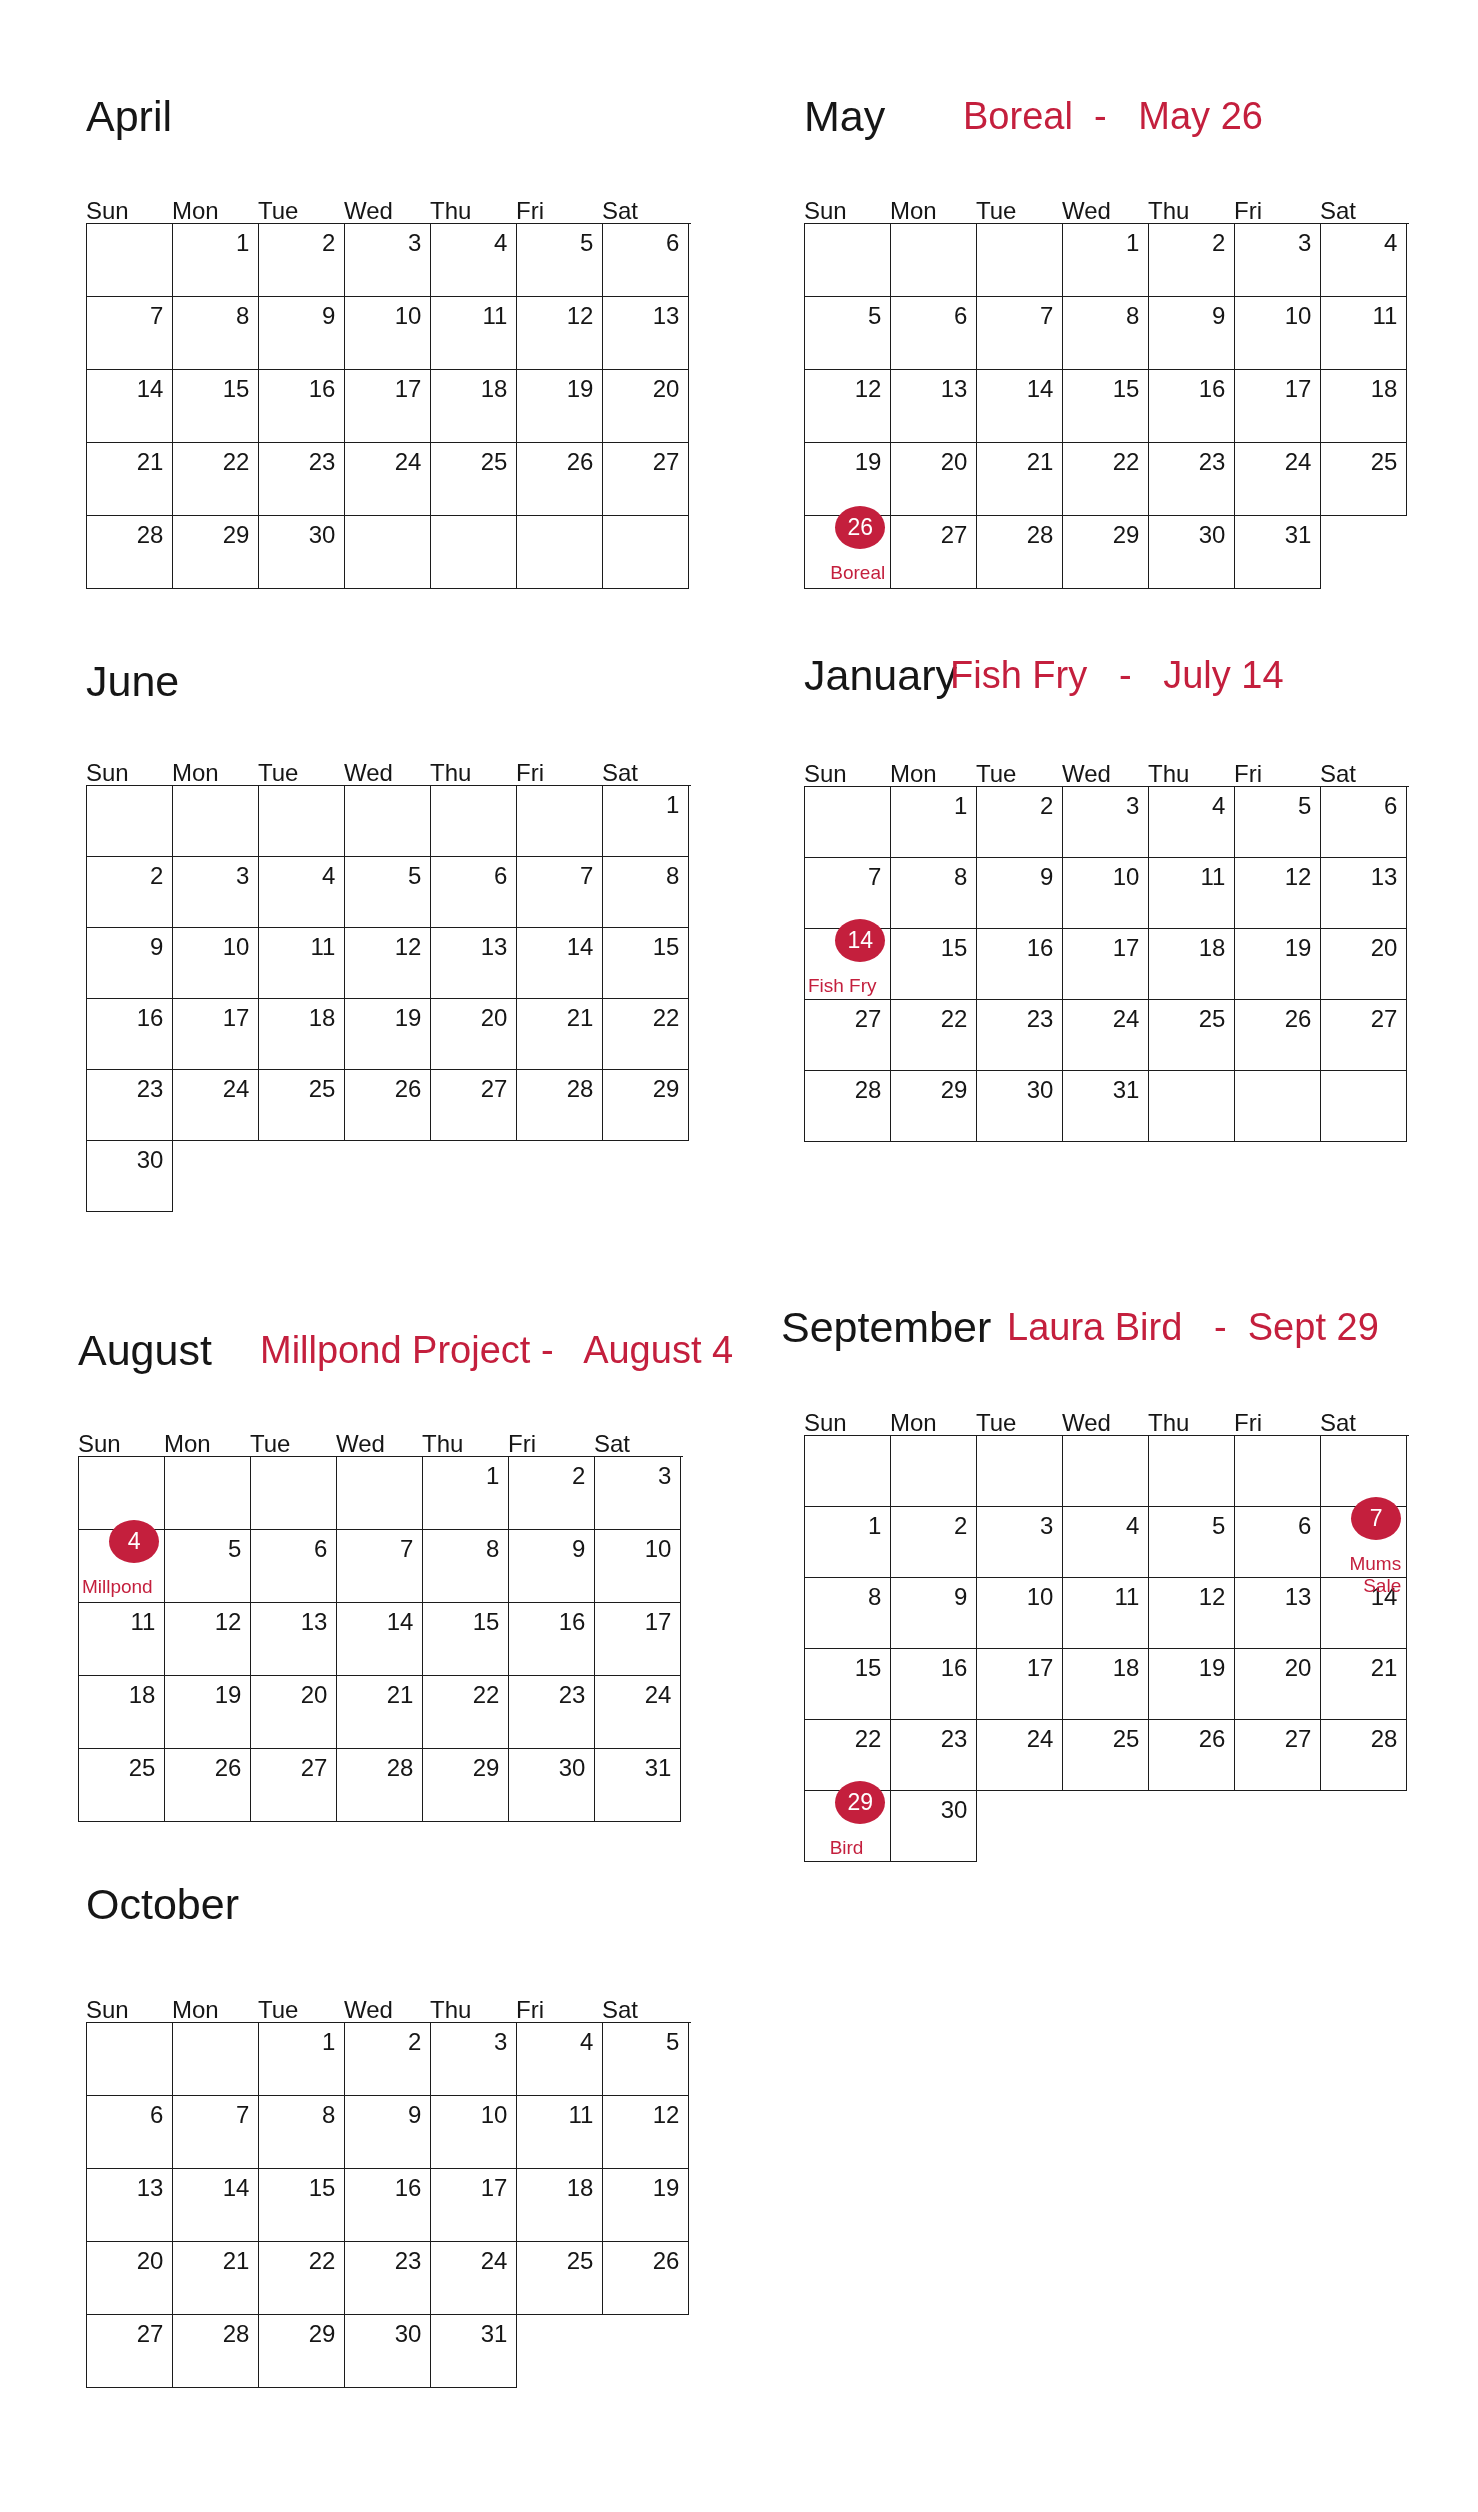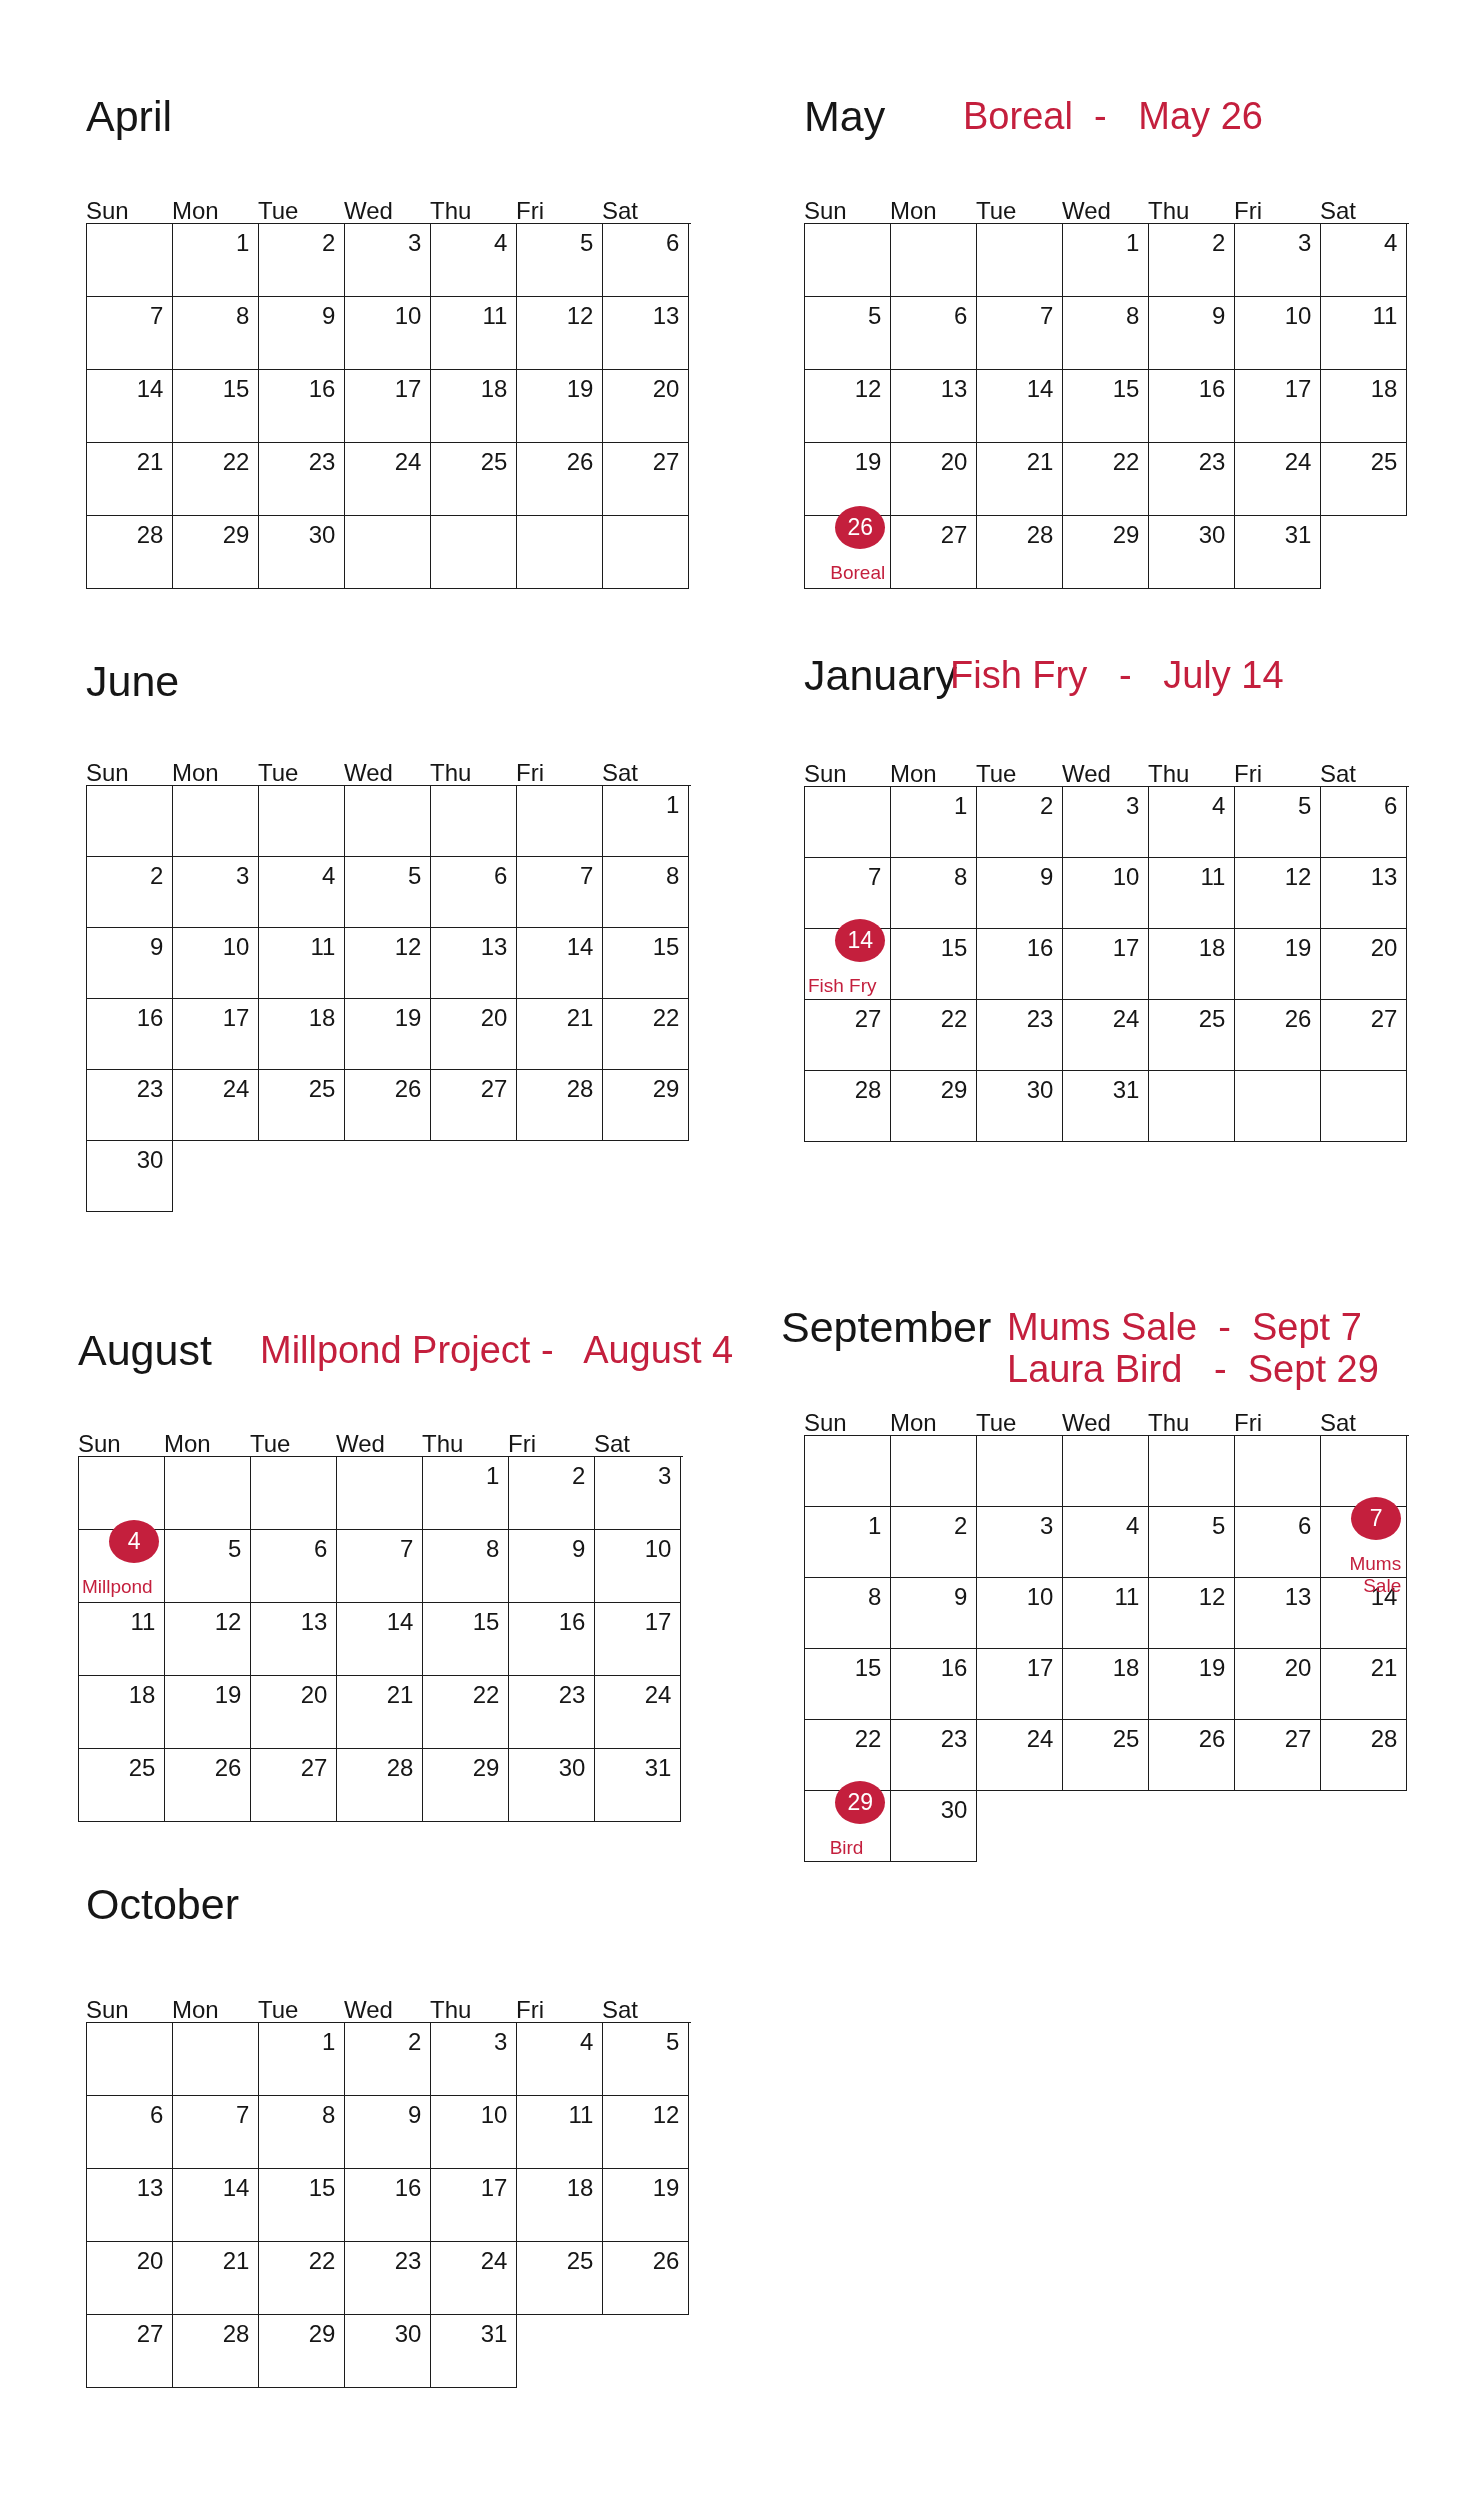--- a/index.html
+++ b/index.html
@@ -727,21 +727,20 @@
             <span class="day-num">31</span>
           </div>
         </div>
       </div>
   </section>
 
   <section class="calendar" id="cal-september">
     <div class="title-row">
       <h2 class="month-title">September</h2>
       <div class="annotations">
-          <div class="annotation-line">Mums Sale  -  Sept 7</div>
           <div class="annotation-line">Laura Bird   -  Sept 29</div>
         </div>
     </div>
     <div class="day-headers">
         <div class="day-header">Sun</div>
         <div class="day-header">Mon</div>
         <div class="day-header">Tue</div>
         <div class="day-header">Wed</div>
         <div class="day-header">Thu</div>
         <div class="day-header">Fri</div>

